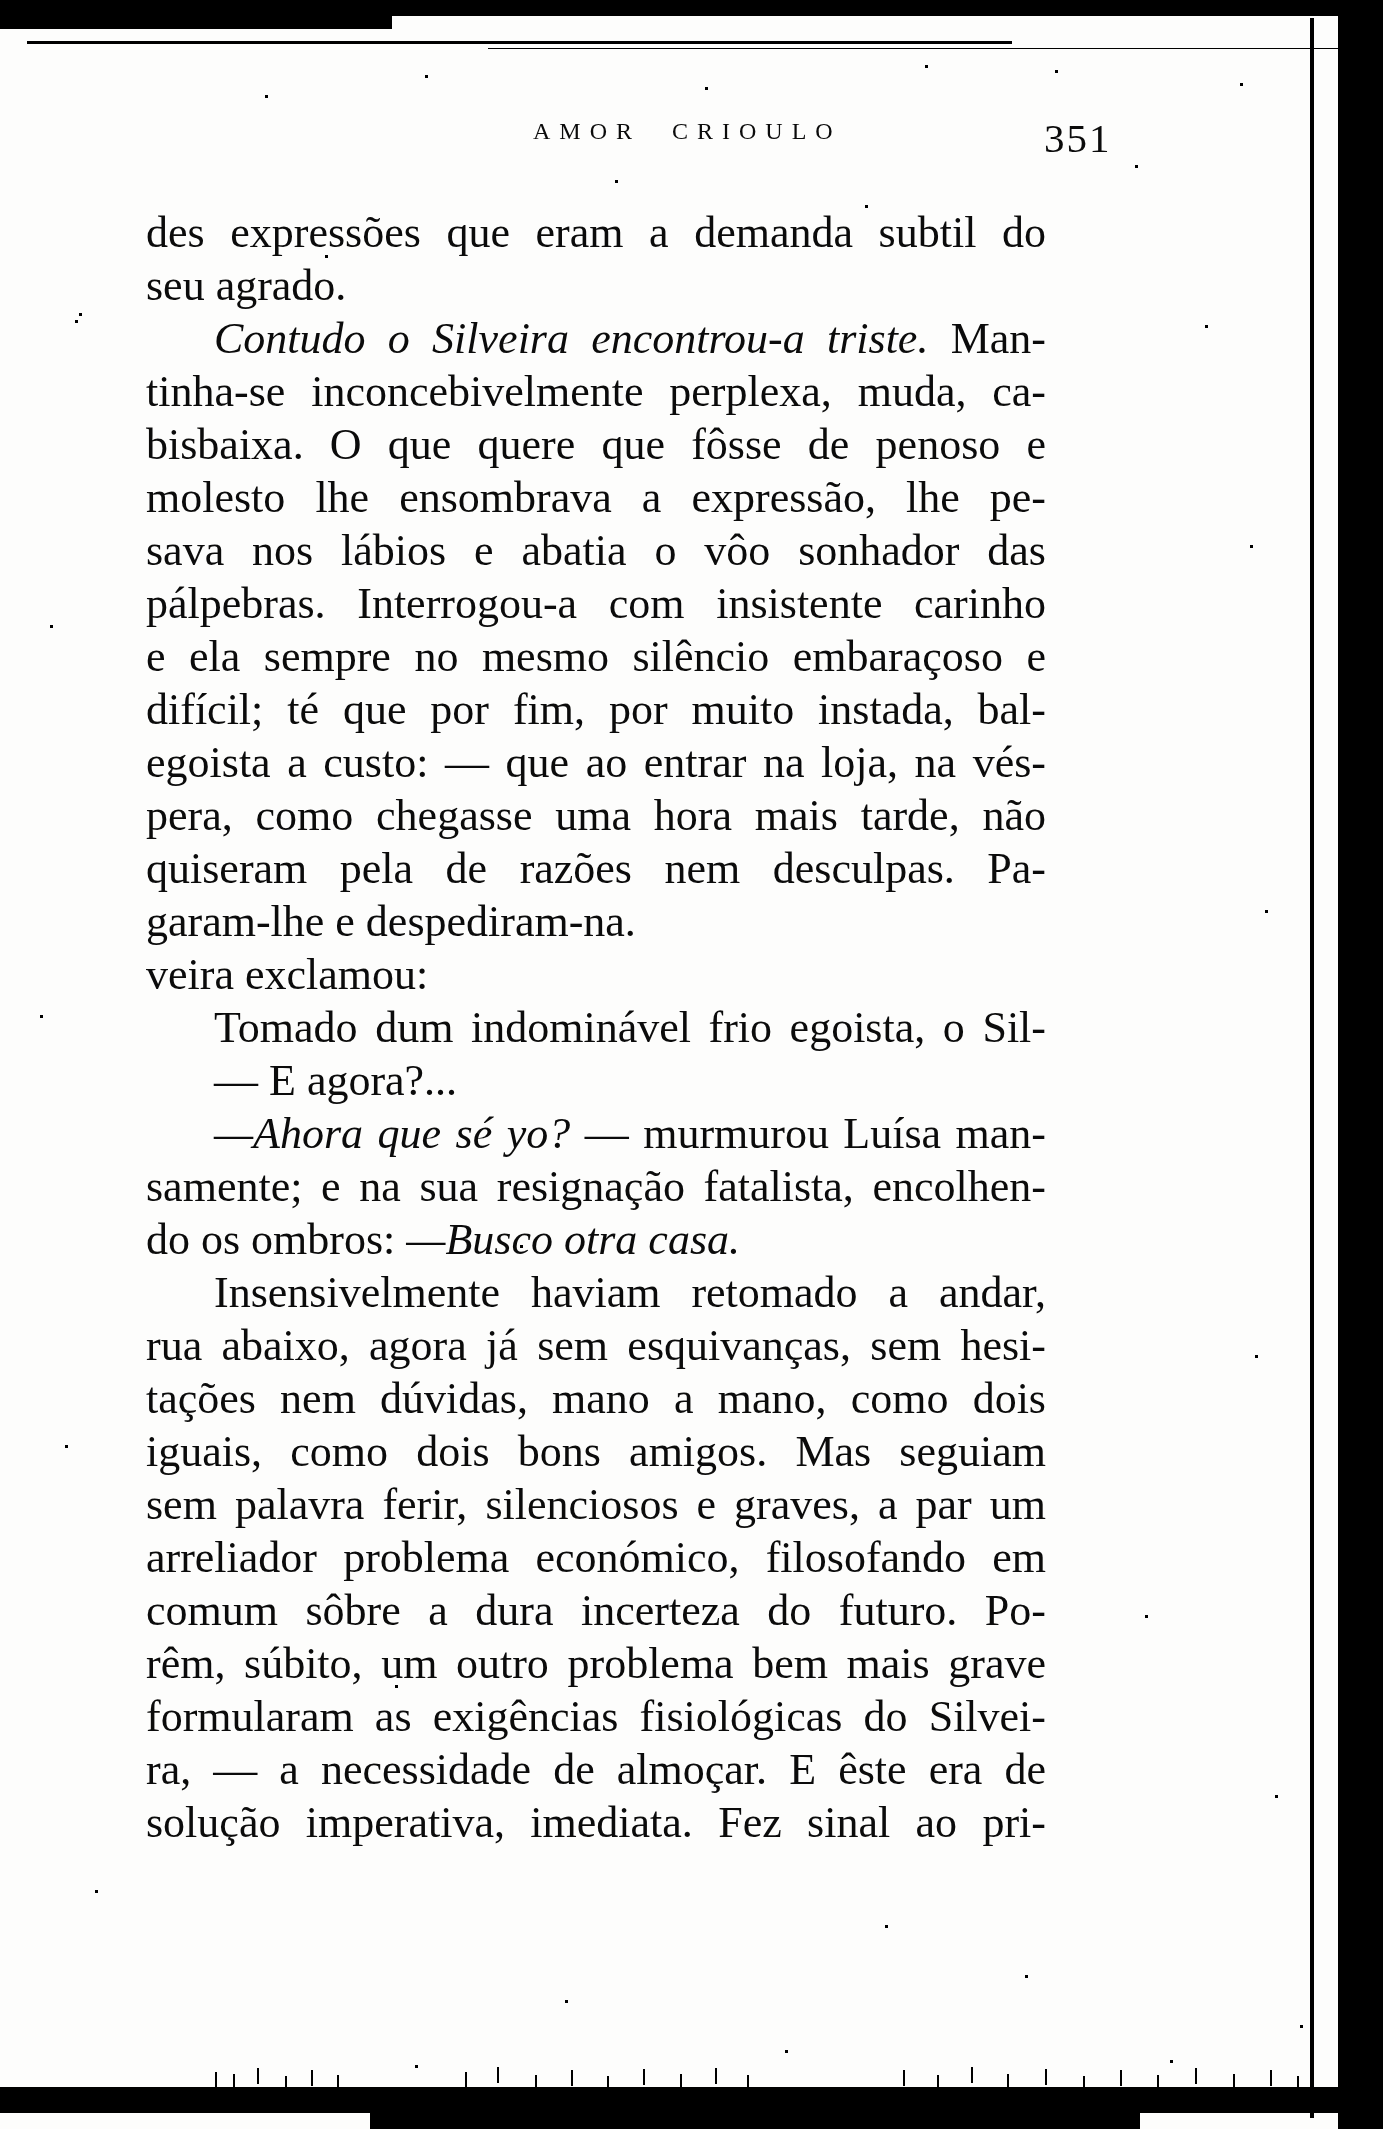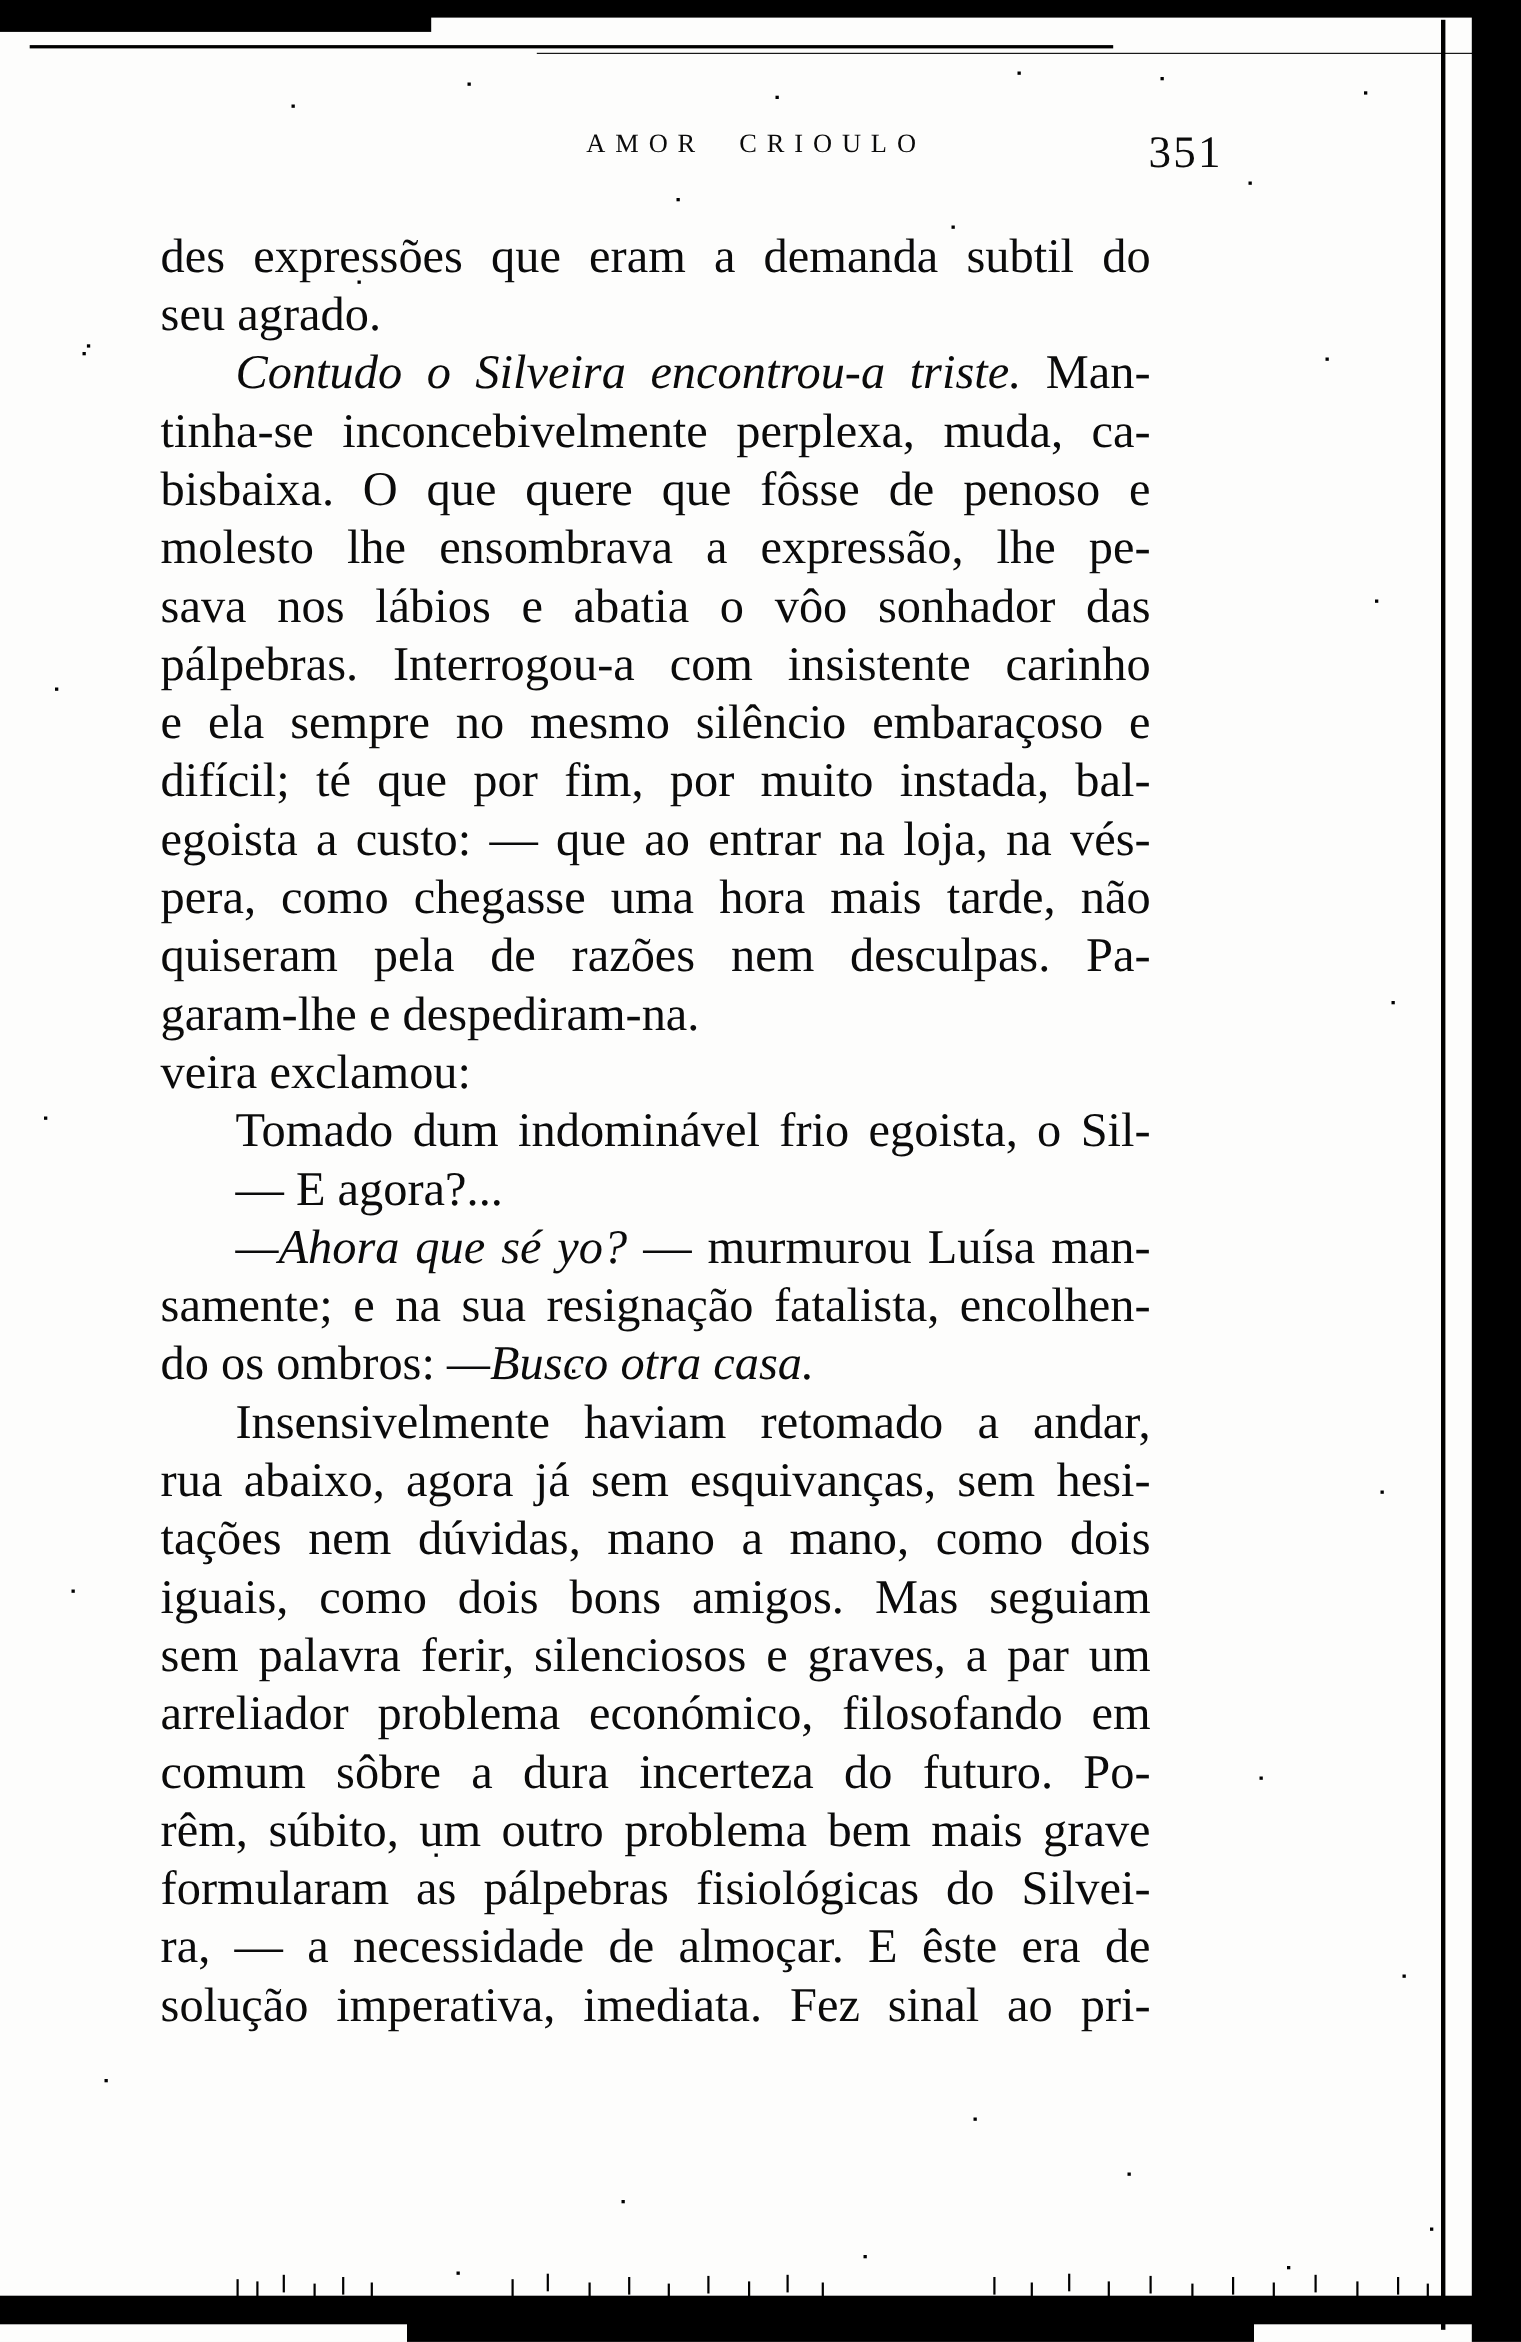--- a/index.html
+++ b/index.html
@@ -99,18 +99,18 @@
       <div class="line just"><span>samente; e na sua resignação fatalista, encolhen-</span></div>
       <div class="line"><span>do os ombros: </span><i>—Busco otra casa.</i></div>
       <div class="line just indent"><span>Insensivelmente haviam retomado a andar,</span></div>
       <div class="line just"><span>rua abaixo, agora já sem esquivanças, sem hesi-</span></div>
       <div class="line just"><span>tações nem dúvidas, mano a mano, como dois</span></div>
       <div class="line just"><span>iguais, como dois bons amigos. Mas seguiam</span></div>
       <div class="line just"><span>sem palavra ferir, silenciosos e graves, a par um</span></div>
       <div class="line just"><span>arreliador problema económico, filosofando em</span></div>
       <div class="line just"><span>comum sôbre a dura incerteza do futuro. Po-</span></div>
       <div class="line just"><span>rêm, súbito, um outro problema bem mais grave</span></div>
-      <div class="line just"><span>formularam as pálpebras fisiológicas do Silvei-</span></div>
+      <div class="line just"><span>formularam as exigências fisiológicas do Silvei-</span></div>
       <div class="line just"><span>ra, — a necessidade de almoçar. E êste era de</span></div>
       <div class="line just"><span>solução imperativa, imediata. Fez sinal ao pri-</span></div>
     </div>
 
 </div>
 
 </body></html>

